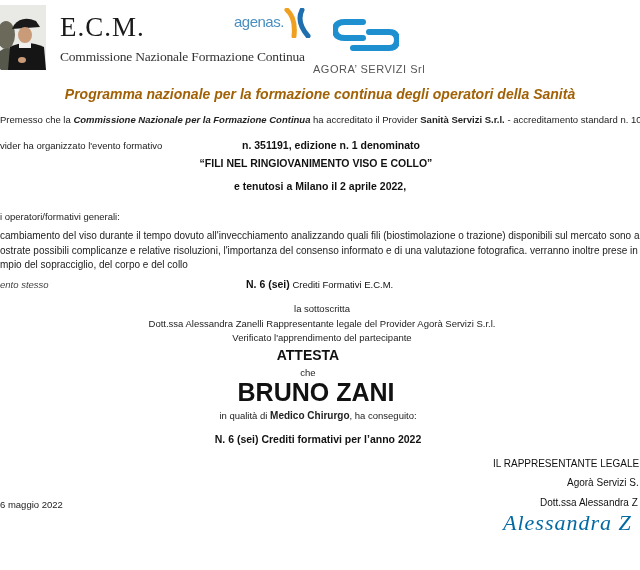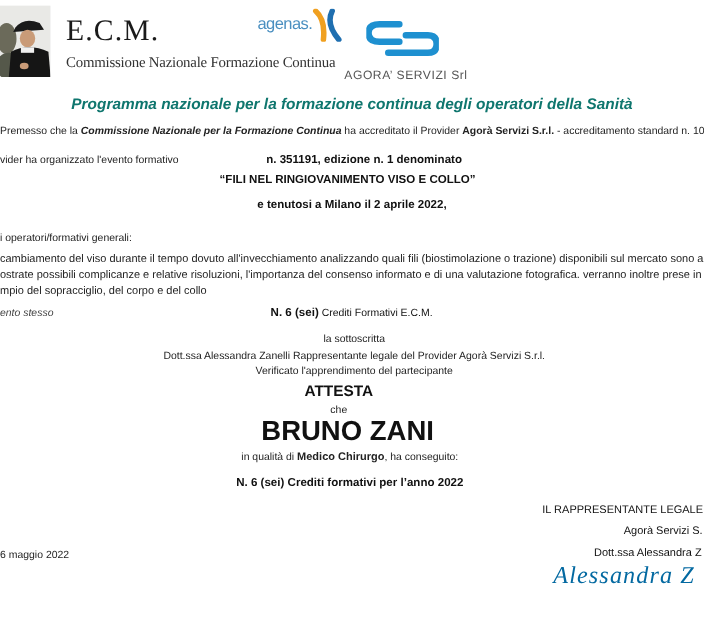--- a/index.html
+++ b/index.html
@@ -12,21 +12,21 @@
 
   
   #ecm-portrait { left:0; top:5px; width:46px; height:65px; background:#f4f4f4; overflow:hidden; }
   #ecm-title { left:60px; top:12px; font-size:27px; font-family:"Liberation Serif", serif; letter-spacing:1px; color:#1a1a1a; }
   #ecm-sub { left:60px; top:49px; font-size:13.5px; font-family:"Liberation Serif", serif; color:#333; letter-spacing:-0.2px; }
   #agenas { left:234px; top:13px; font-size:15px; color:#4a8fc0; letter-spacing:-0.5px; }
   #agenas-mark { left:284px; top:8px; width:28px; height:30px; }
   #agora-logo { left:333px; top:18px; width:66px; height:36px; }
   #agora-text { left:313px; top:63px; font-size:11px; color:#555; letter-spacing:0.5px; }
 
-  #program-title { top:86px; font-size:14px; font-style:italic; font-weight:bold; color:#0f766e; }
+  #program-title { top:86px; font-size:14px; font-style:italic; font-weight:bold; color:#a16207; }
   .small { font-size:9.5px; color:#222; }
   .mid { font-size:10.5px; font-weight:bold; }
 </style>
 </head>
 <body>
 
 <div id="ecm-portrait" class="abs">
   <svg width="46" height="65" viewBox="0 0 46 65">
     <rect width="46" height="65" fill="#e9e9e6"></rect>
     <ellipse cx="6" cy="30" rx="9" ry="14" fill="#6b6a5a"></ellipse>
@@ -52,21 +52,21 @@
   <svg width="66" height="36" viewBox="0 0 66 36">
     <path d="M30 4 L12 4 Q2 4 2 12 Q2 20 12 20 L30 20" stroke="#1e90d0" stroke-width="6" fill="none" stroke-linecap="round"></path>
     <path d="M36 14 L56 14 Q64 14 64 22 Q64 30 56 30 L20 30" stroke="#1e90d0" stroke-width="6" fill="none" stroke-linecap="round"></path>
   </svg>
 </div>
 <div id="agora-text" class="abs">AGORA’ SERVIZI Srl</div>
 
 <div id="program-title" class="center">Programma nazionale per la formazione continua degli operatori della Sanità</div>
 
 <div class="center small narrow" style="top:114px;">
-  <span>Premesso che la </span><b><i>Commissione Nazionale per la Formazione Continua</i></b><span> ha accreditato il Provider </span><b>Agorà Servizi S.r.l.</b><span> - accreditamento standard n. 1040.</span>
+  <span>Premesso che la </span><b><i>Commissione Nazionale per la Formazione Continua</i></b><span> ha accreditato il Provider </span><b>Sanità Servizi S.r.l.</b><span> - accreditamento standard n. 1040.</span>
 </div>
 
 <div class="abs small narrow" style="left:0; top:140px;">vider ha organizzato l'evento formativo</div>
 <div class="abs mid" style="left:242px; top:139px;">n. 351191, edizione n. 1 denominato</div>
 <div class="center mid" style="top:157px; left:-4px;">“FILI NEL RINGIOVANIMENTO VISO E COLLO”</div>
 <div class="center mid" style="top:180px;">e tenutosi a Milano il 2 aprile 2022,</div>
 
 <div class="abs small narrow" style="left:0; top:211px;">i operatori/formativi generali:</div>
 <div class="abs small narrow" style="left:0; top:230px; font-size:10px;"> cambiamento del viso durante il tempo dovuto all'invecchiamento analizzando quali fili (biostimolazione o trazione) disponibili sul mercato sono adatti all</div>
 <div class="abs small narrow" style="left:0; top:245px; font-size:10px;">ostrate possibili complicanze e relative risoluzioni, l'importanza del consenso informato e di una valutazione fotografica. verranno inoltre prese in esame le tec</div>

